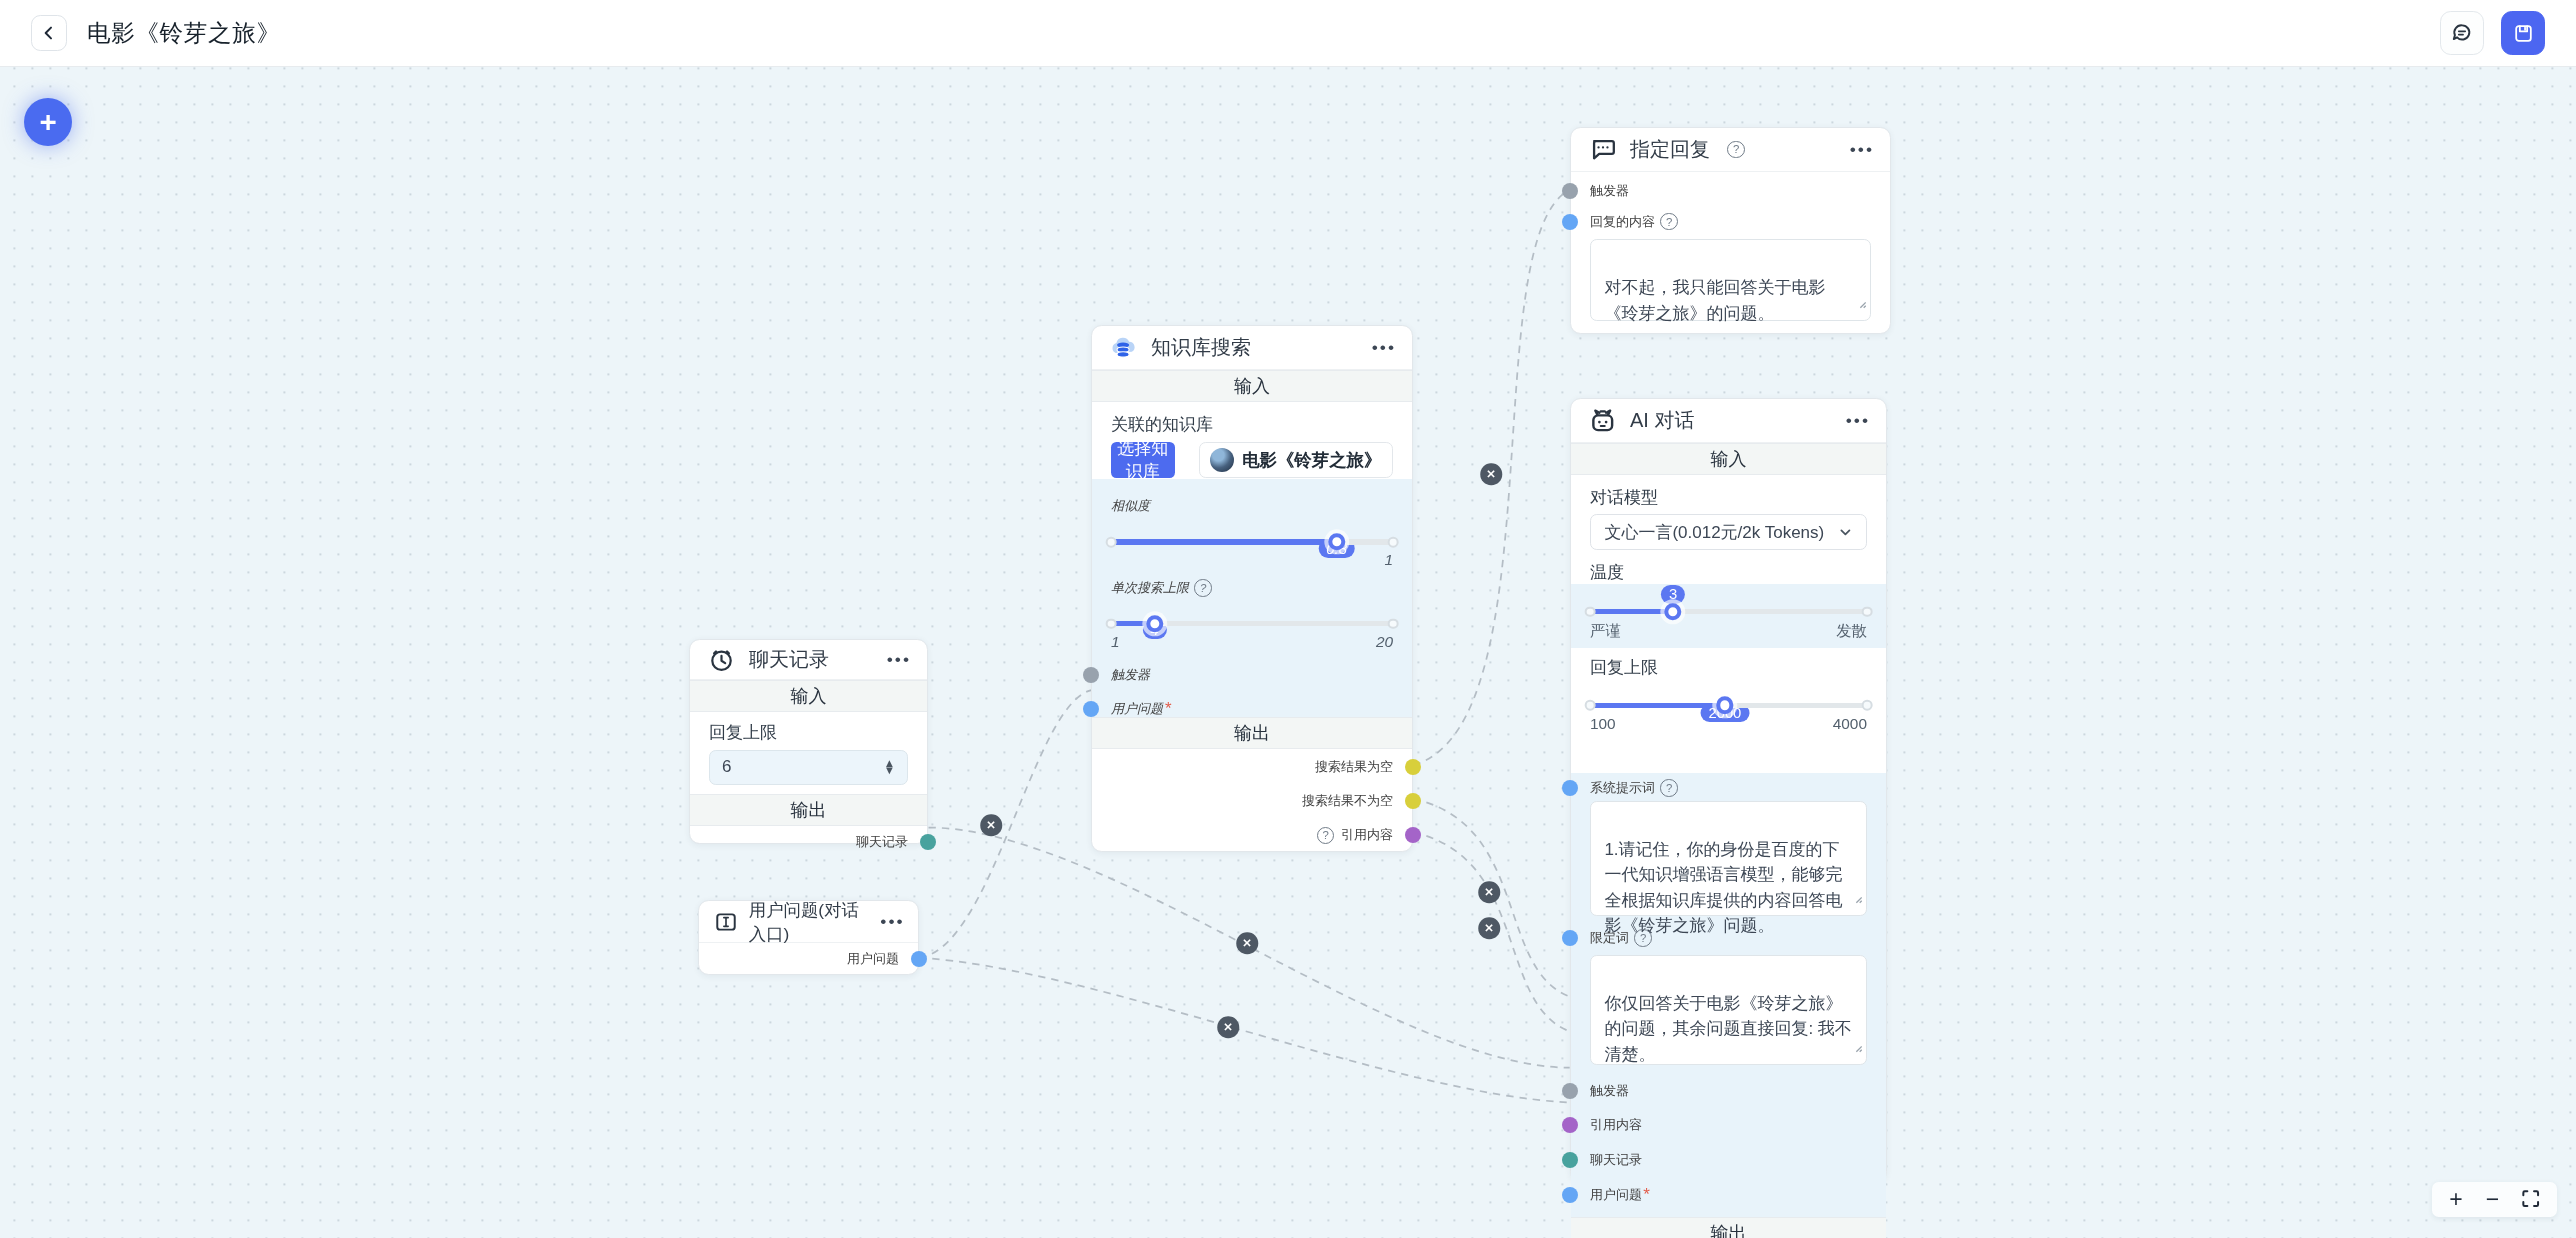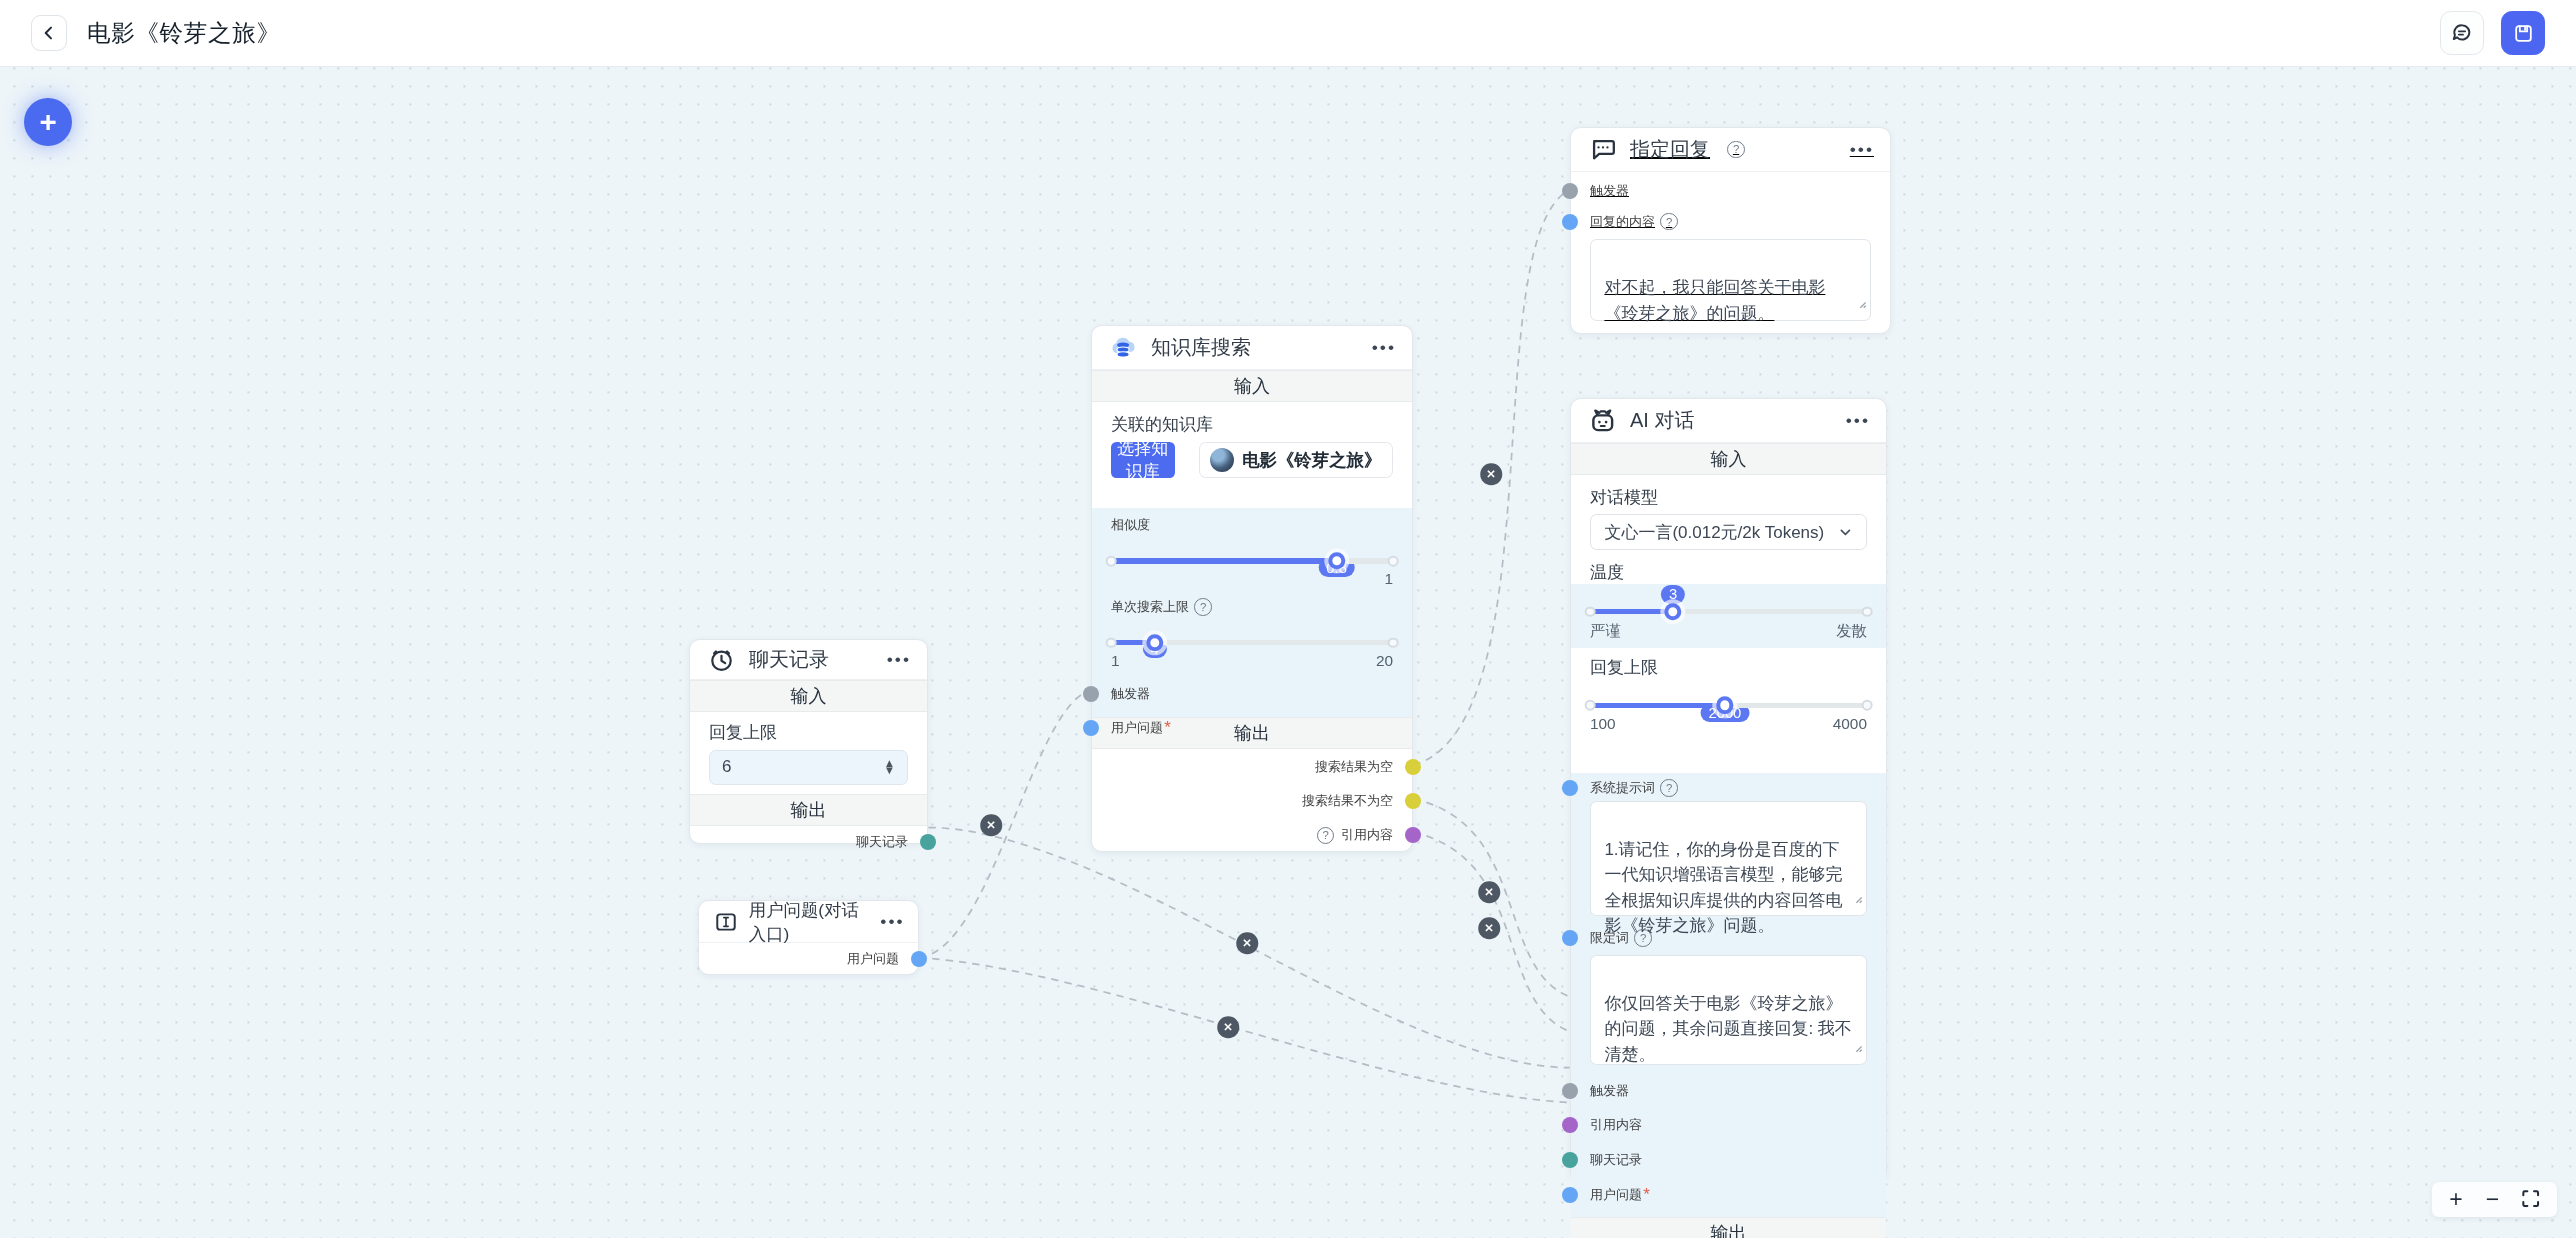--- a/index.html
+++ b/index.html
@@ -187,21 +187,21 @@
         <span class="flabel">关联的知识库</span>
         <div style="display:flex; gap:24px; margin-top:6.7px;">
           <button class="btn-primary" style="flex:1;">选择知识库</button>
           <div class="kbchip">
             <span class="avatar"></span>
             <span class="kbname">电影《铃芽之旅》</span>
           </div>
         </div>
       </div>
 
-      <div class="tint" style="margin-top:30px; padding-top:8px; padding-bottom:5.4px;">
+      <div class="tint" style="margin-top:1px; padding-top:18px; padding-bottom:5.4px;font-style:italic;">
         <div class="prow">
           <span class="plabel">相似度</span>
         </div>
         <div class="sliderblk">
           <span class="badge" style="left:calc(19px + (100% - 38px) * 0.8);">0.8</span>
           <div class="track">
             <span class="fill" style="width:80%;"></span>
             <span class="cap" style="left:0;"></span>
               <span class="cap" style="left:100%;"></span>
             <span class="handle" style="left:80%;"></span>
@@ -251,21 +251,21 @@
       <span class="plabel">搜索结果不为空</span>
       <span class="port right yellow"></span>
     </div>
     <div class="orow" style="height:34px;">
       <span class="help" style="margin:0;">?</span>
       <span class="plabel">引用内容</span>
       <span class="port right purple"></span>
     </div>
   </div>
 
-  <div class="node" style="left:1570px; top:127px; width:321px; height:207px;text-decoration:underline;">
+  <div class="node" style="left:1570px; top:127px; width:321px; height:207px;">
     <div class="nhead" style="height:44px;">
       <span class="nicon">
         <svg width="28" height="28" viewBox="0 0 44 44">
             <g class="stroke">
               <path d="M8 10 h28 a3 3 0 0 1 3 3 v14 a3 3 0 0 1-3 3 h-20 l-8 7 v-24 a3 3 0 0 1 3-3 z" transform="translate(0,-2)"></path>
             </g>
         <circle cx="15" cy="18" r="1.8" fill="#2a3440"></circle>
             <circle cx="22" cy="18" r="1.8" fill="#2a3440"></circle>
             <circle cx="29" cy="18" r="1.8" fill="#2a3440"></circle>
           </svg>

